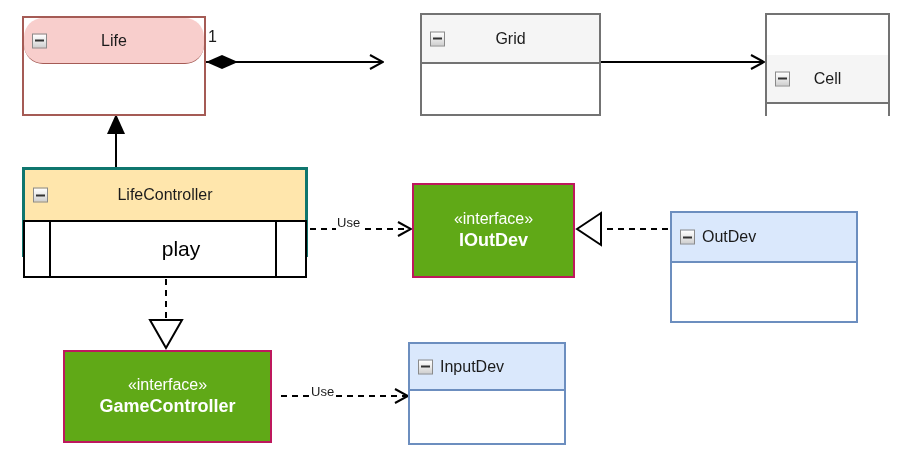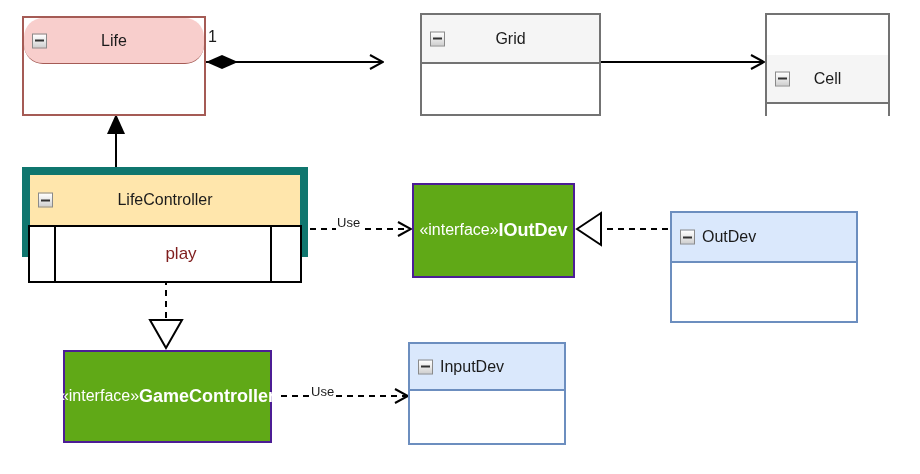--- a/index.html
+++ b/index.html
@@ -75,44 +75,44 @@
   #box-grid .uml-body   { height: 50px; }
 
   
   #box-cell { left: 765px; top: 13px; width: 125px; height: 103px;
               border: 2px solid #737373; }
   #box-cell .uml-header { height: 49px; background: #f5f5f5; border-bottom: 2px solid #737373; margin-top: 40px; }
   #box-cell .uml-body   { height: 50px; }
 
   
   #box-lifecontroller { left: 22px; top: 167px; width: 286px; height: 90px;
-                        border: 8px solid #0f766e; }
+                        border: 3px solid #0f766e; }
   #box-lifecontroller .uml-header { height: 50px; background: #ffe6ac; }
   #box-lifecontroller .uml-body {
       height: 58px; border: 2px solid #000000;
       margin-left: -2px; margin-right: -2px;
       width: calc(100% + 4px);
   }
   .lc-cell { box-sizing: border-box; height: 100%; }
   .lc-cell-narrow-left  { width: 26px; border-right: 2px solid #000000; }
   .lc-cell-wide {
       flex: 1 1 auto;
       display: flex; align-items: center; justify-content: center;
-      color: #7f1d1d; font-size: 17px; margin-left: 36px;
+      color: #000000; font-size: 21px; margin-left: 36px;
   }
   .lc-cell-narrow-right { width: 30px; border-left: 2px solid #000000; }
 
   
   .iface {
     position: absolute;
     box-sizing: border-box;
     background: #60a917;
-    border: 2px solid #4c1d95;
+    border: 2px solid #be185d;
     display: flex;
-    flex-direction: row;
+    flex-direction: column;
     align-items: center;
     justify-content: center;
     color: #ffffff;
     line-height: 1.28;
   }
   .iface .stereotype { font-size: 16px; font-weight: normal; }
   .iface .iname { font-size: 18px; font-weight: bold; }
   #box-ioutdev      { left: 412px; top: 183px; width: 163px; height: 95px; }
   #box-gamecontroller { left: 63px; top: 350px; width: 209px; height: 93px; }
 

